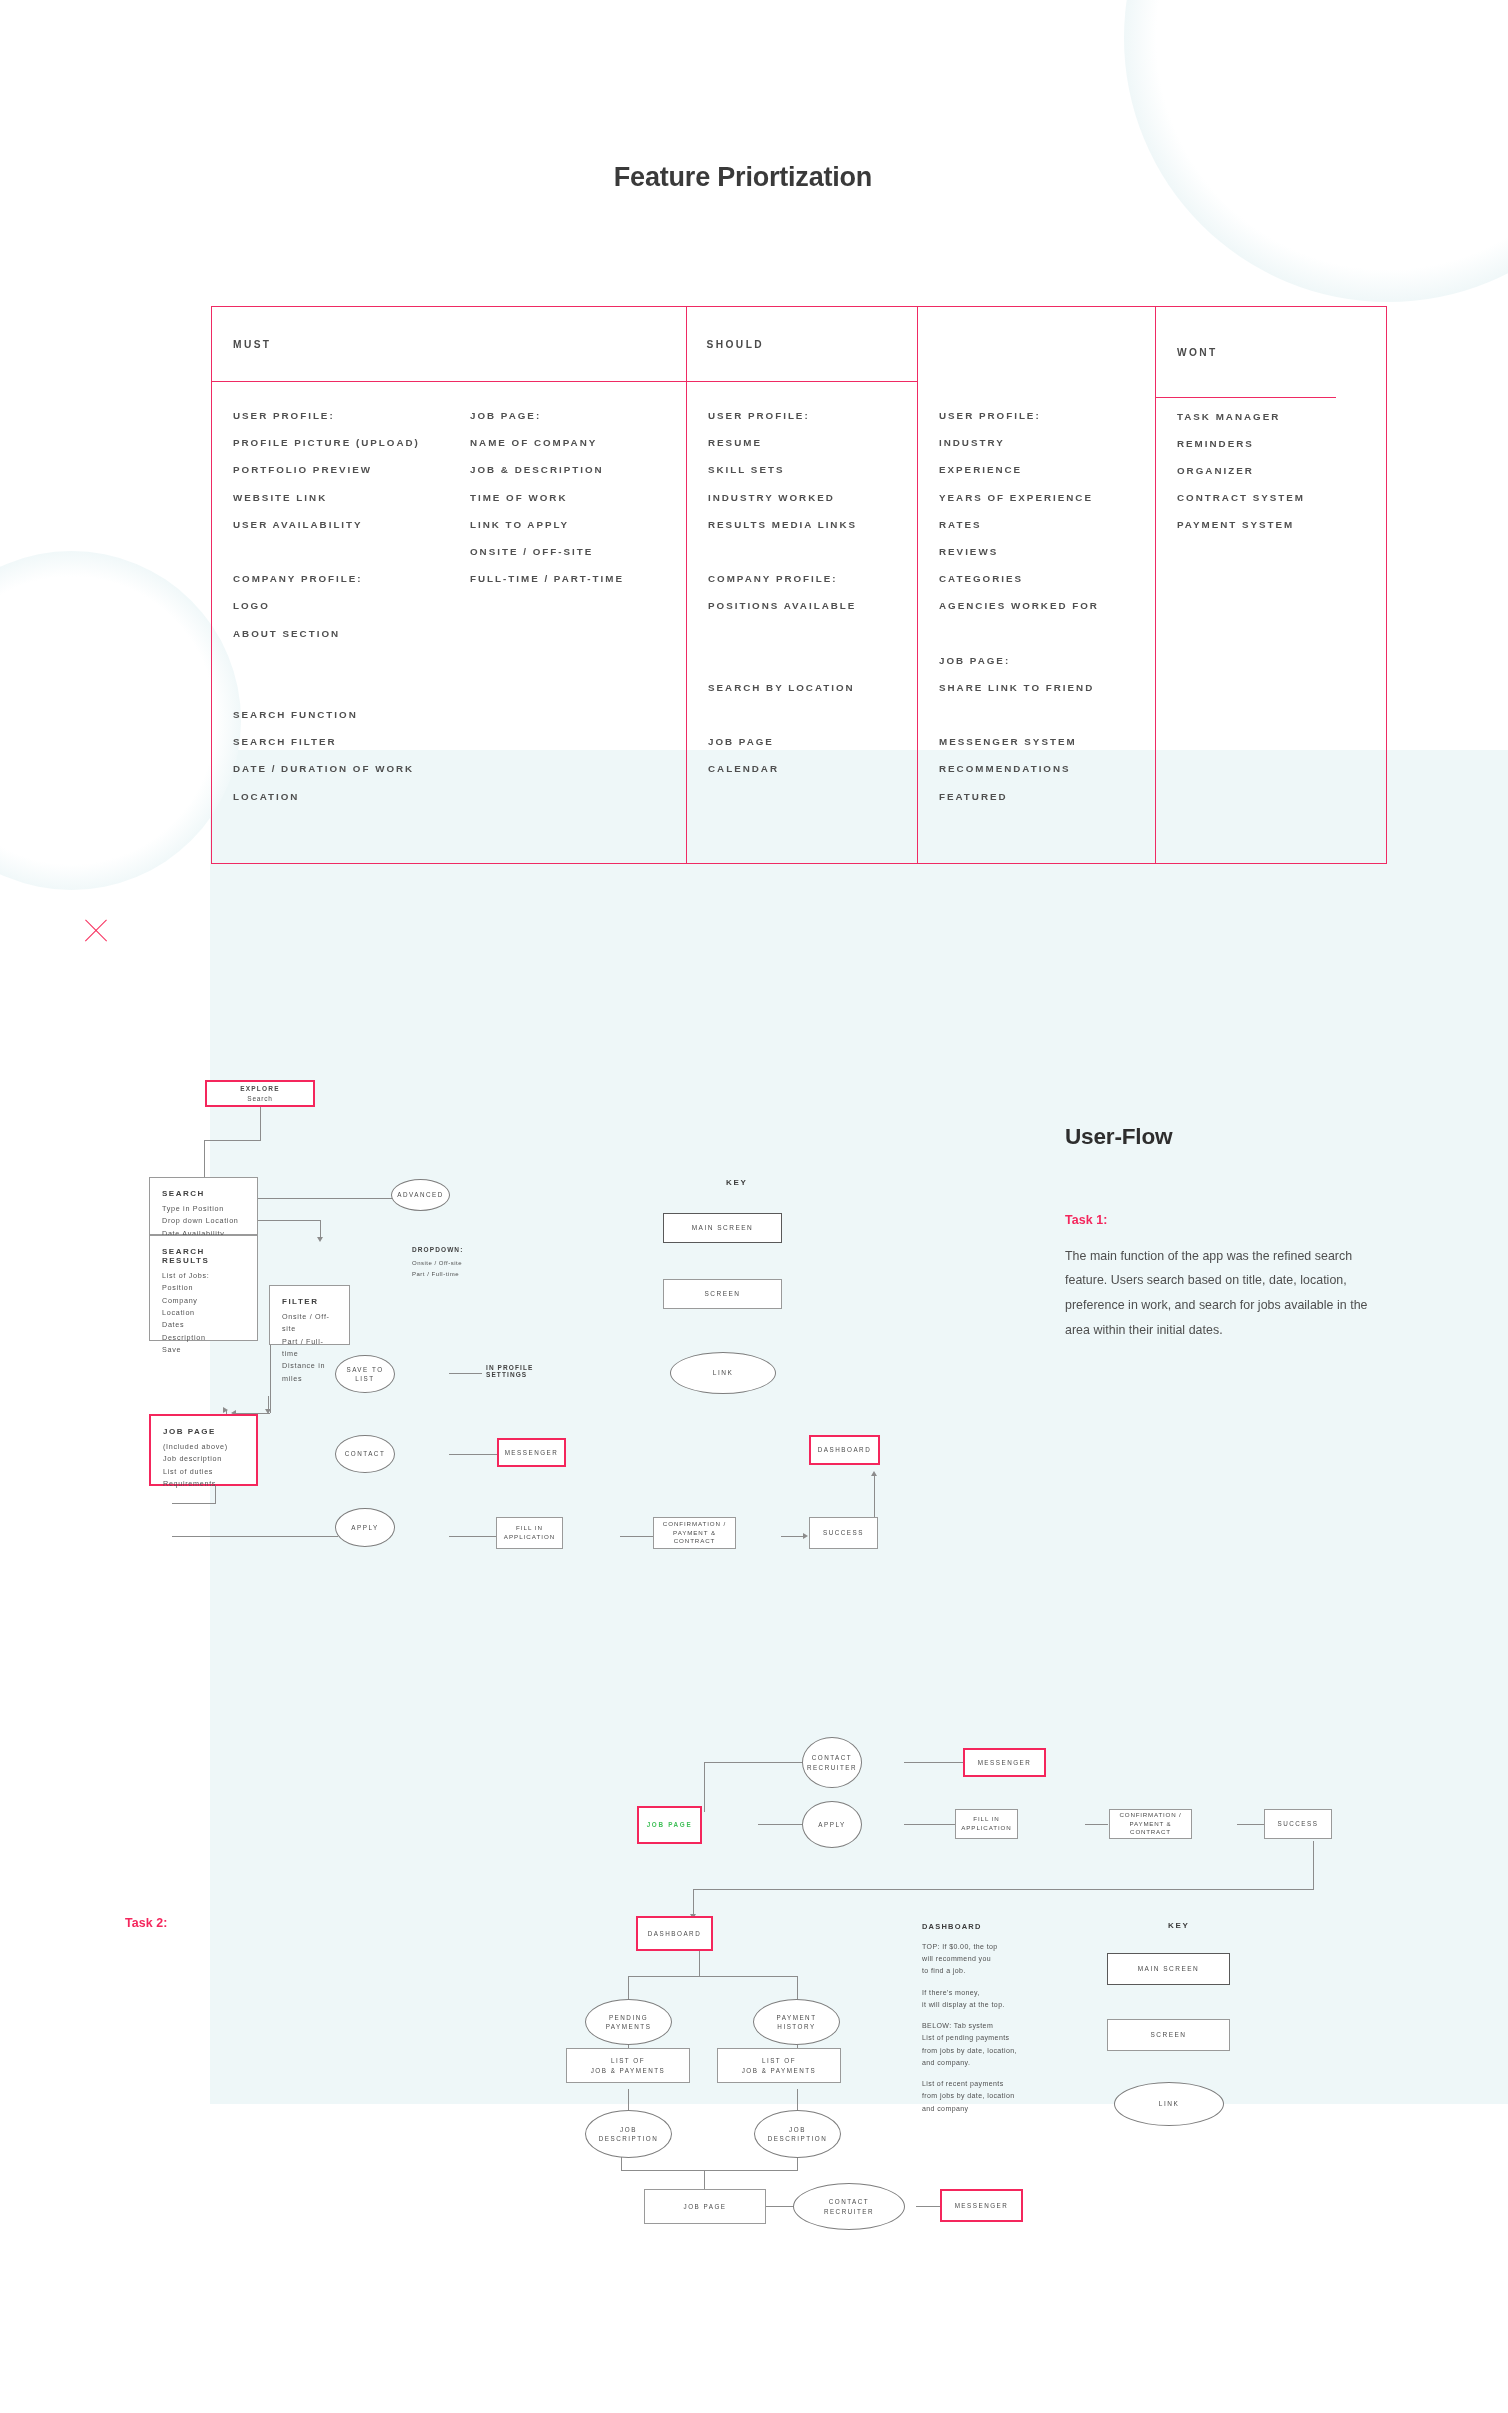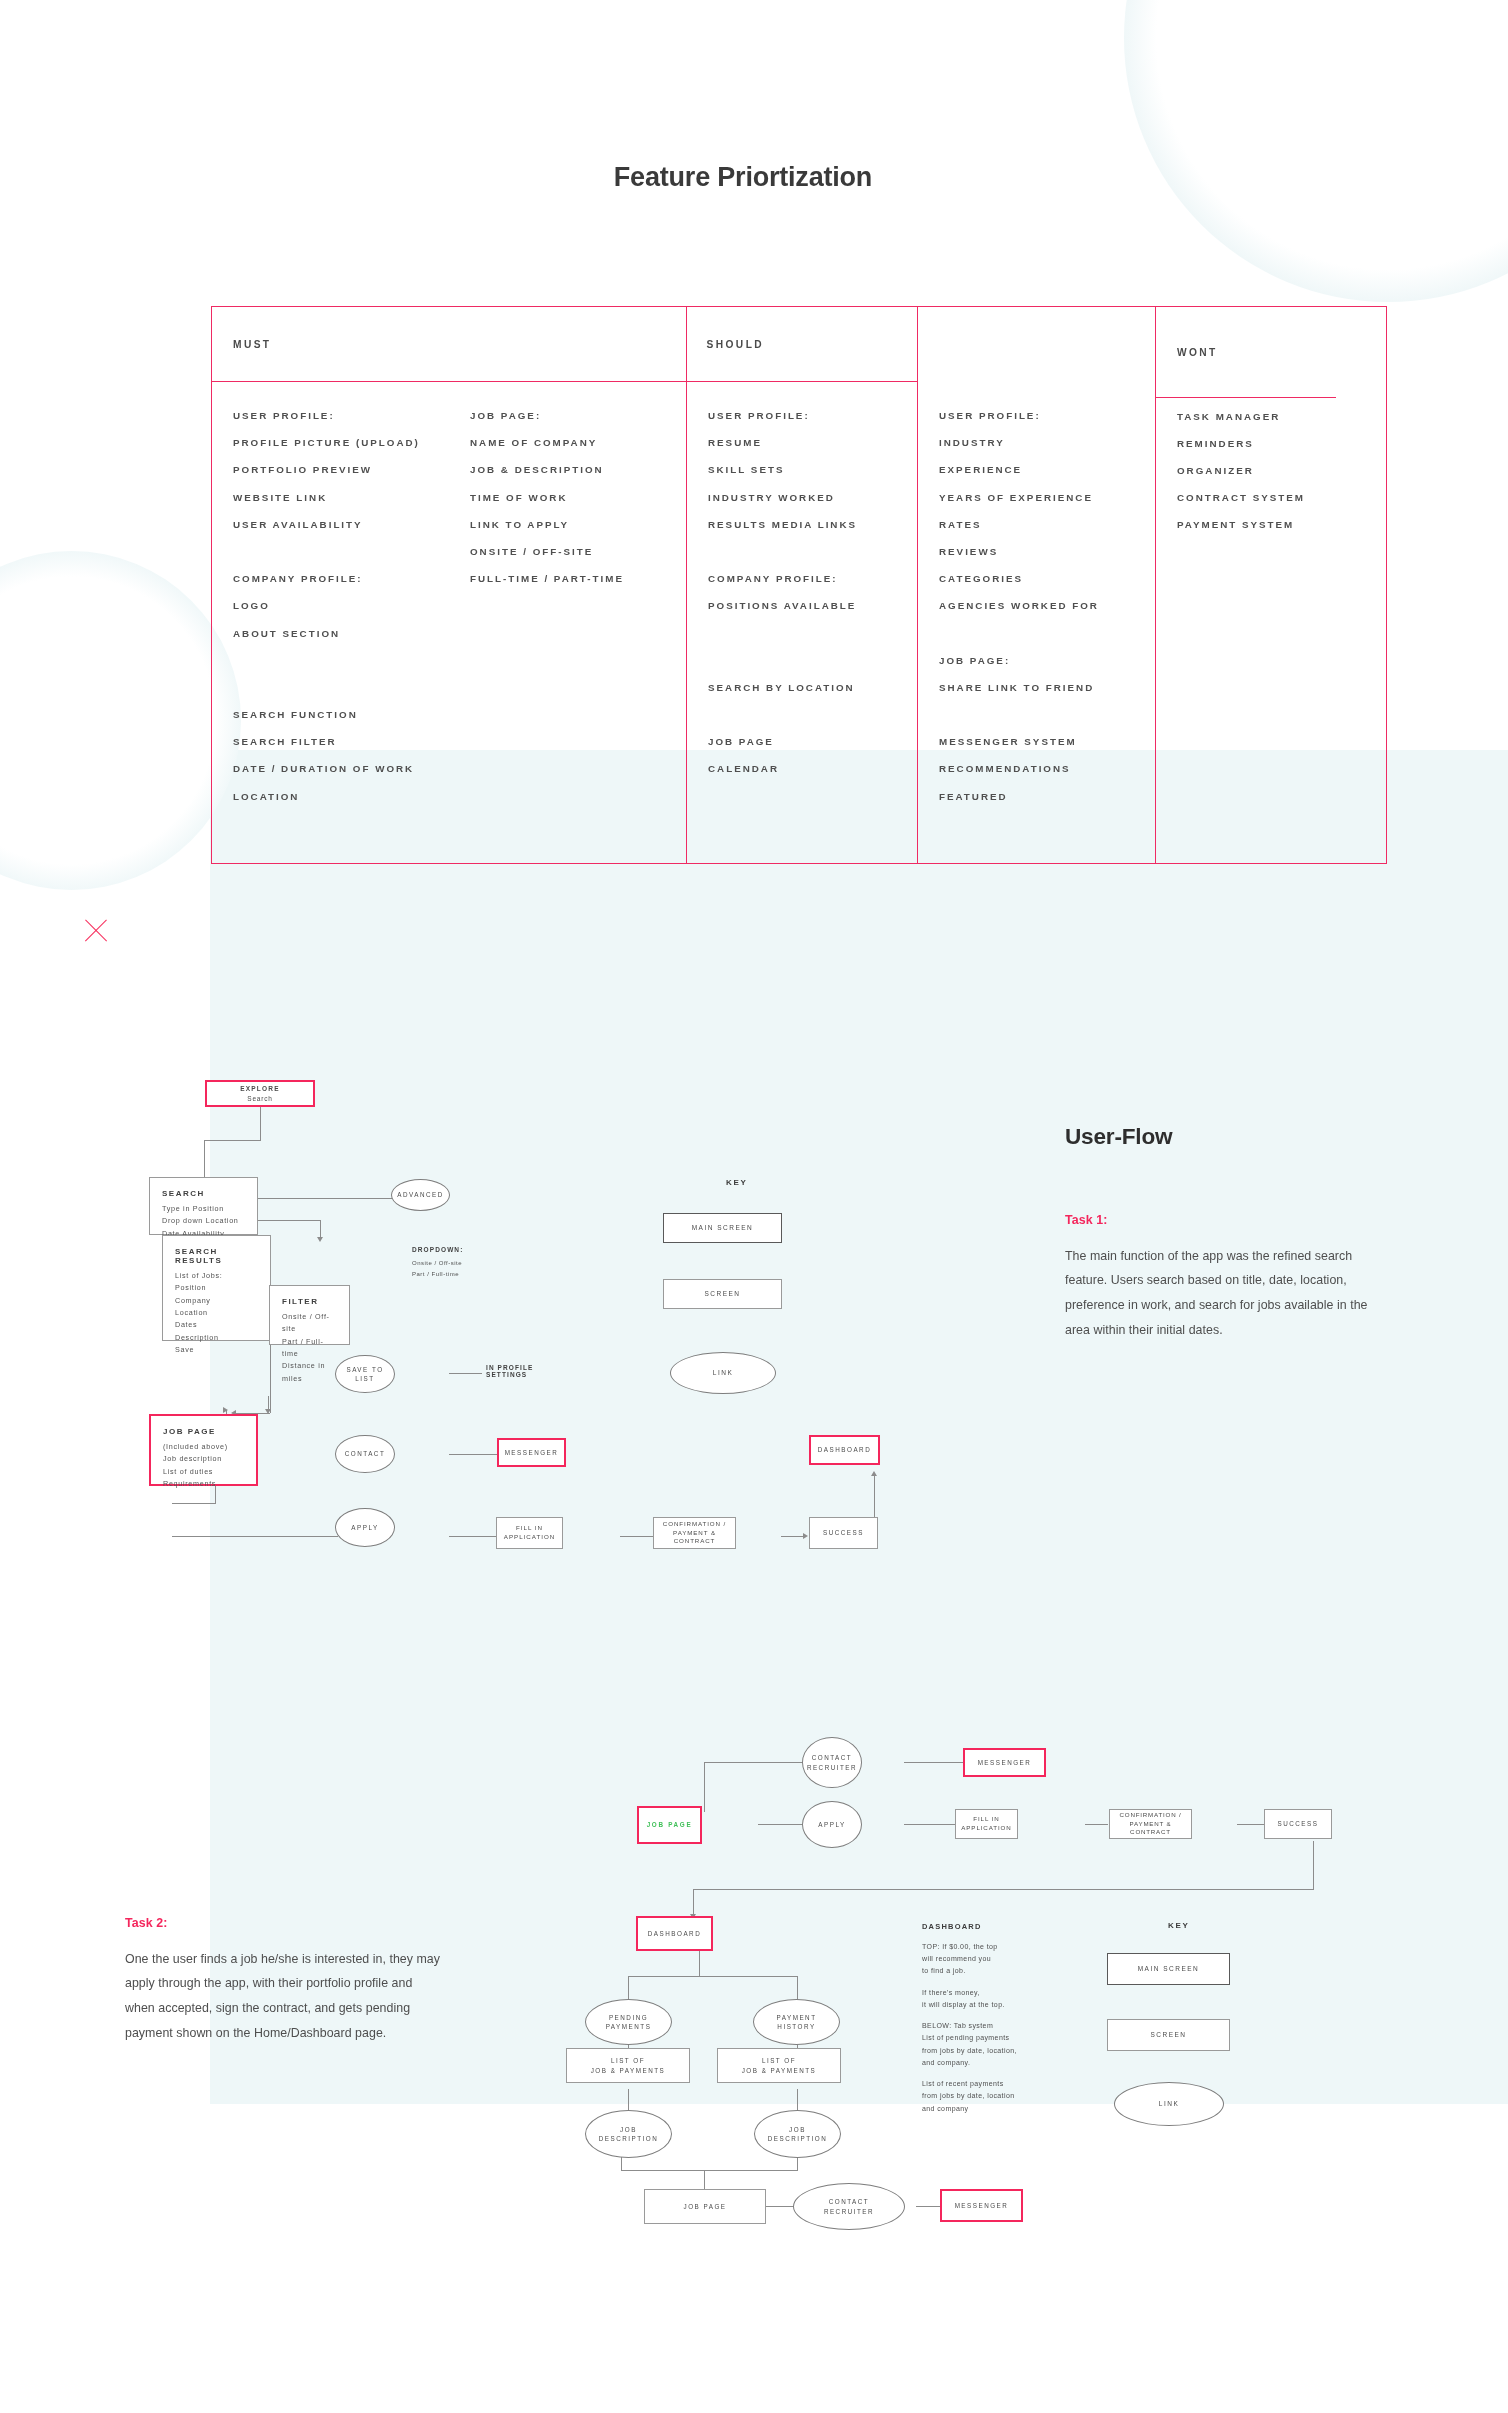--- a/index.html
+++ b/index.html
@@ -309,21 +309,20 @@
 
     </div>
 
     <div class="uf-title">User-Flow</div>
     <div class="task1-block">
       <div class="task-label">Task 1:</div>
       <div class="task-body">The main function of the app was the refined search feature. Users search based on title, date, location, preference in work, and search for jobs available in the area within their initial dates.</div>
     </div>
     <div class="task2-block">
       <div class="task-label">Task 2:</div>
-      <div class="task-body">One the user finds a job he/she is interested in, they may apply through the app, with their portfolio profile and when accepted, sign the contract, and gets pending payment shown on the Home/Dashboard page.</div>
     </div>
 
     <div class="ln v" style="left:260px; top:1104px; height:36px;"></div>
     <div class="ln h" style="left:204px; top:1140px; width:57px;"></div>
     <div class="ln v" style="left:204px; top:1140px; height:38px;"></div>
     <div class="arrow down" style="left:201px; top:1177px;"></div>
 
     <div class="ln h" style="left:257px; top:1198px; width:153px;"></div>
     <div class="ln h" style="left:257px; top:1220px; width:63px;"></div>
     <div class="ln v" style="left:320px; top:1220px; height:19px;"></div>
@@ -362,21 +361,21 @@
       <div class="lbl" style="font-size:6.5px;letter-spacing:0.8px;">Search</div>
     </div>
 
     <div class="node box list" style="left:149px; top:1177px; width:109px; height:58px;">
       <div class="hdr">SEARCH</div>
       <div class="row">Type in Position</div>
       <div class="row">Drop down Location</div>
       <div class="row">Date Availability</div>
     </div>
 
-    <div class="node box list" style="left:162px; top:1235px; width:109px; height:106px;">
+    <div class="node box list" style="left:149px; top:1235px; width:109px; height:106px;">
       <div class="hdr">SEARCH RESULTS</div>
       <div class="row">List of Jobs:</div>
       <div class="row">Position</div>
       <div class="row">Company</div>
       <div class="row">Location</div>
       <div class="row">Dates</div>
       <div class="row">Description</div>
       <div class="row">Save</div>
     </div>
 

